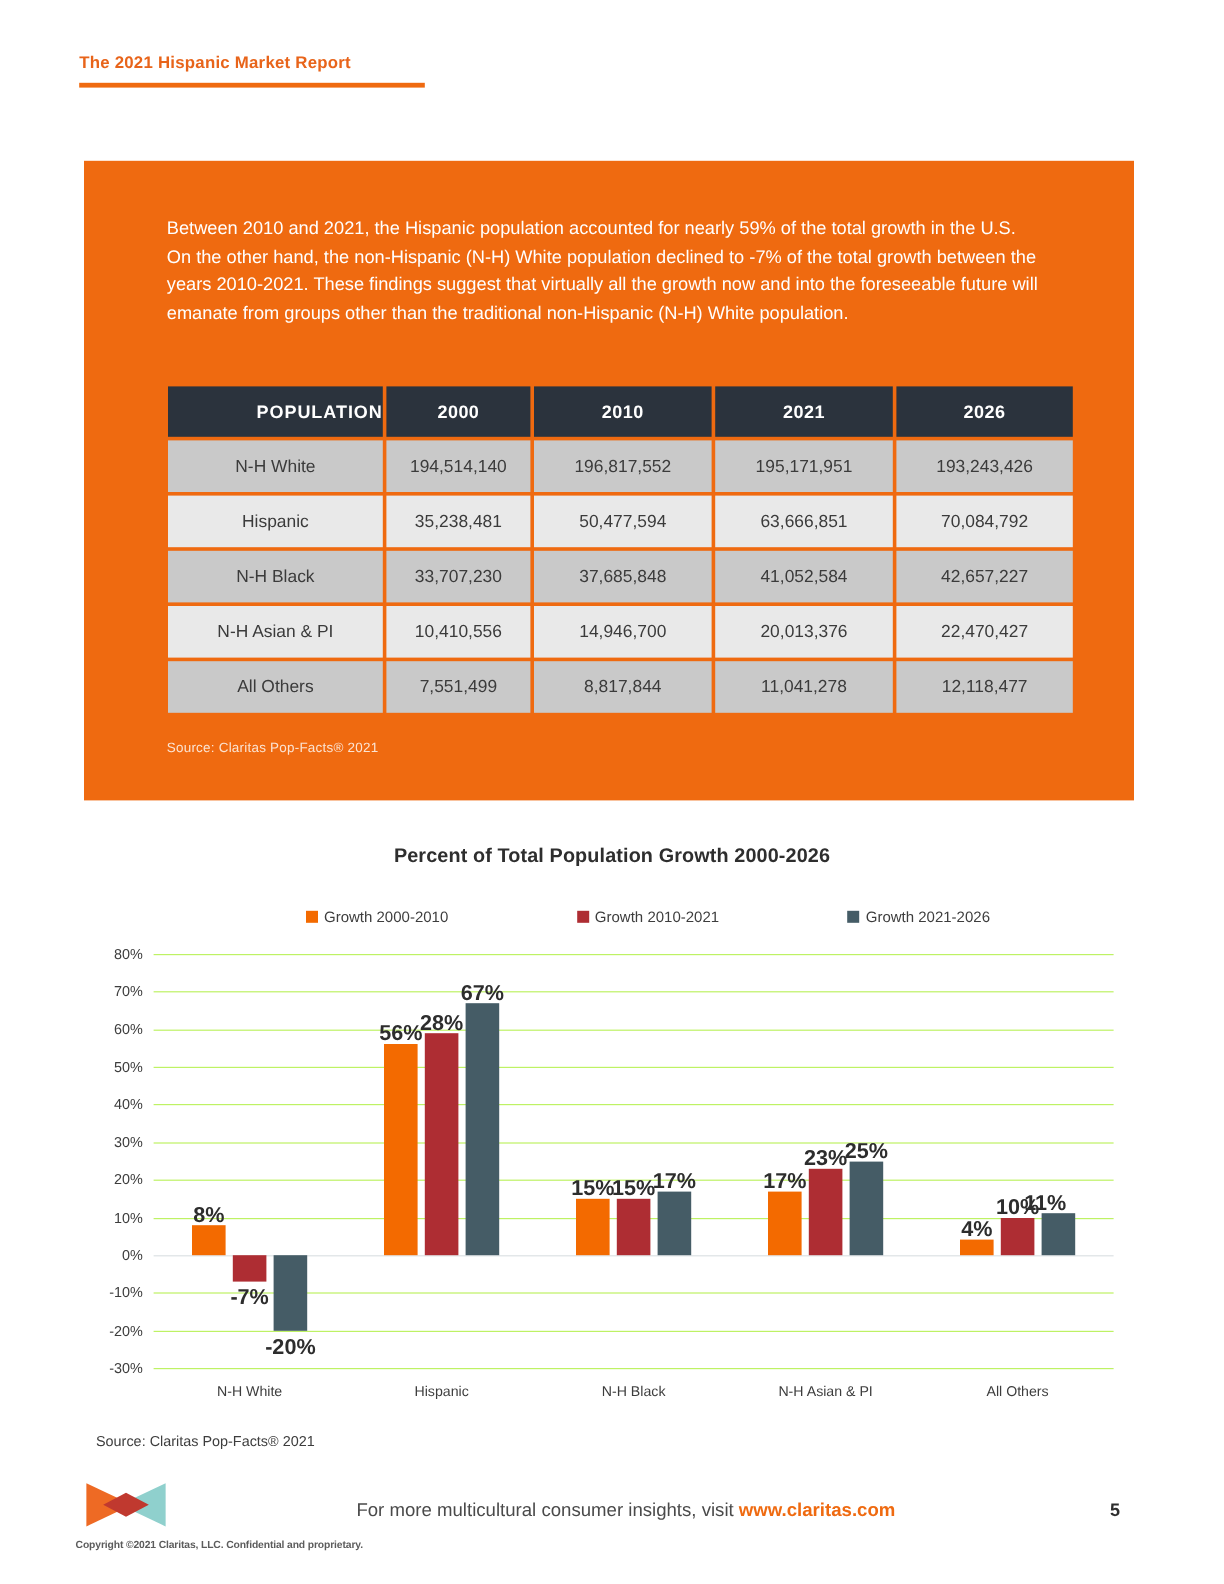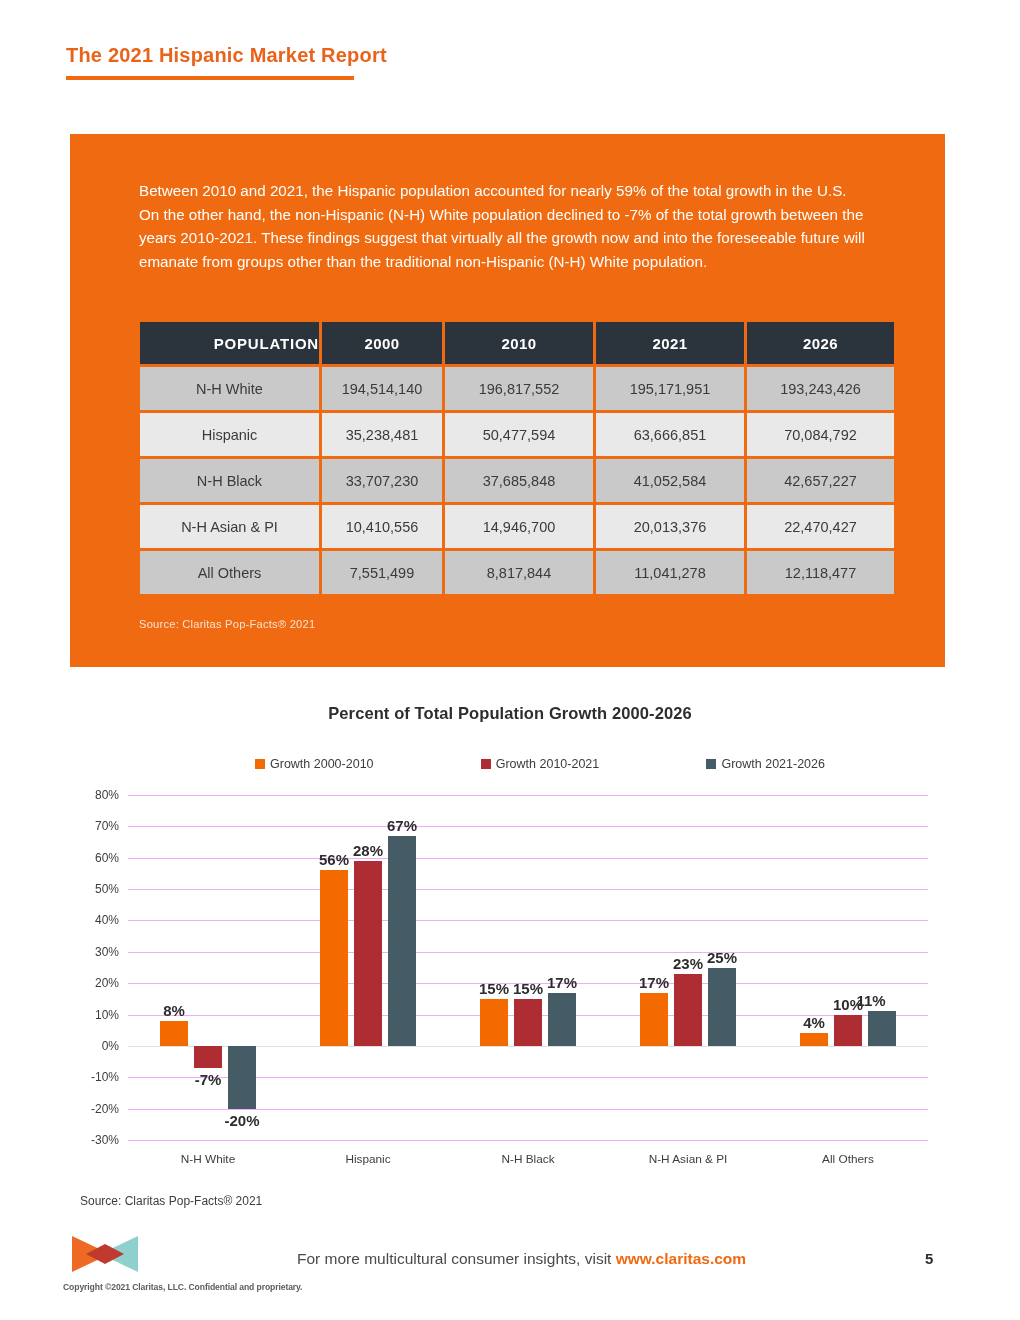--- a/index.html
+++ b/index.html
@@ -17,21 +17,21 @@
   }
 
   
   .page-header {
     position: absolute;
     left: 66px;
     top: 44px;
     width: 400px;
   }
   .page-header .title {
-    font-size: 20px;
+    font-size: 14px;
     font-weight: bold;
     color: #e8641a;
     letter-spacing: 0.2px;
   }
   .page-header .rule {
     margin-top: 9px;
     width: 288px;
     height: 4px;
     background: #ef6a10;
   }
@@ -145,21 +145,21 @@
     left: 50px;
     top: 5px;
     right: 0;
     height: 345px;
   }
   .gridline {
     position: absolute;
     left: 0;
     right: 0;
     height: 1px;
-    background: #f0abfc;
+    background: #bef264;
   }
   .gridline.zero { background: #dde1e4; }
   .ytick {
     position: absolute;
     right: 100%;
     margin-right: 9px;
     transform: translateY(-50%);
     font-size: 12px;
     color: #3d3d3d;
     white-space: nowrap;
@@ -170,21 +170,21 @@
     bottom: 0;
   }
   .bar {
     position: absolute;
     width: 28px;
   }
   .bar-label {
     position: absolute;
     width: 60px;
     text-align: center;
-    font-size: 15px;
+    font-size: 18px;
     font-weight: bold;
     color: #2d2d2d;
     white-space: nowrap;
   }
   .xlabel {
     position: absolute;
     width: 180px;
     text-align: center;
     font-size: 11.8px;
     color: #3d3d3d;

